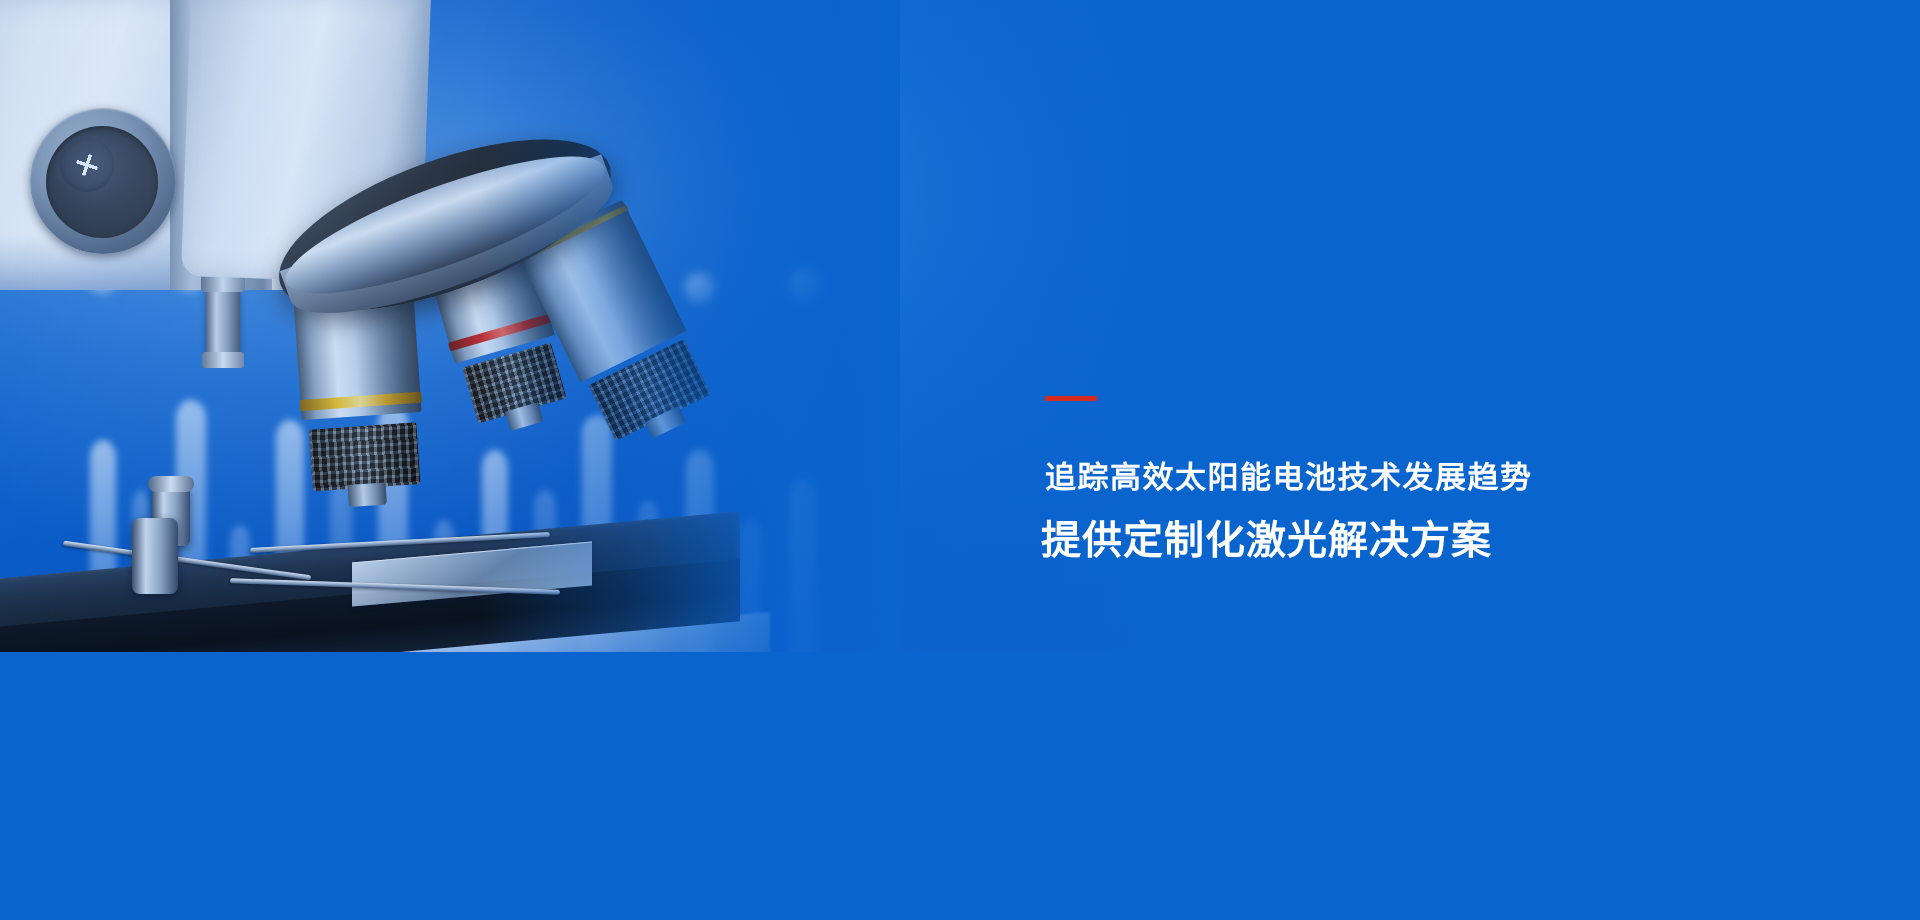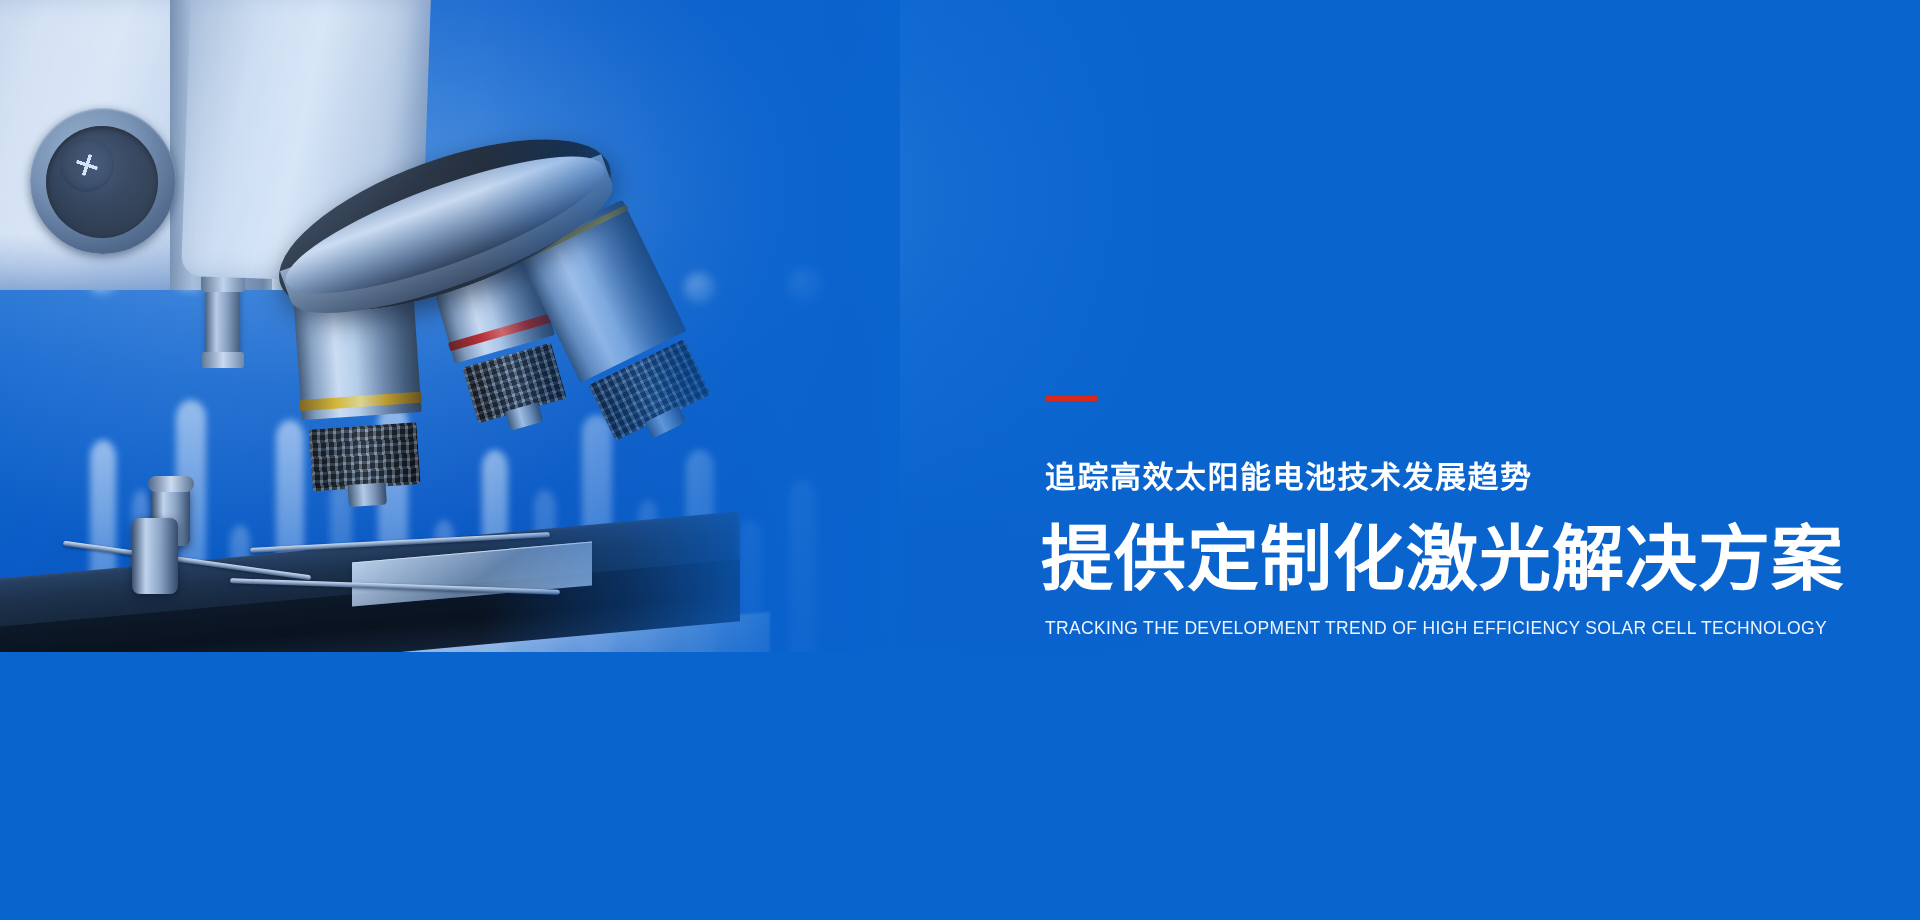--- a/index.html
+++ b/index.html
@@ -301,21 +301,21 @@
     width:52px; height:5px;
     background:#d9291c;
   }
   .kicker{
     position:absolute; left:0; top:459px;
     font-size:31px; font-weight:700; color:#ffffff;
     letter-spacing:1.5px; line-height:1.25; white-space:nowrap;
   }
   .headline{
     position:absolute; left:-4px; top:517px;
-    font-size:72px; font-weight:700; color:#ffffff;
+    font-size:40px; font-weight:700; color:#ffffff;
     letter-spacing:1px; line-height:1.18; white-space:nowrap;
   }
   .sub-en{
     position:absolute; left:0;
     font-size:17.5px; font-weight:400; color:#eef4fc;
     letter-spacing:.35px; white-space:nowrap;
   }
   .sub-en.l1{ top:618px; }
   .sub-en.l2{ top:647px; }
 </style>
@@ -414,16 +414,15 @@
 
     <div class="photo-tint"></div>
     <div class="photo-glow"></div>
     <div class="photo-fade"></div>
   </div>
 
   <div class="content">
     <div class="accent-rule"></div>
     <div class="kicker">追踪高效太阳能电池技术发展趋势</div>
     <div class="headline">提供定制化激光解决方案</div>
-    <div class="sub-en l1">TRACKING THE DEVELOPMENT TREND OF HIGH EFFICIENCY SOLAR CELL TECHNOLOGY</div>
   </div>
 
 </div>
 
 </body></html>

